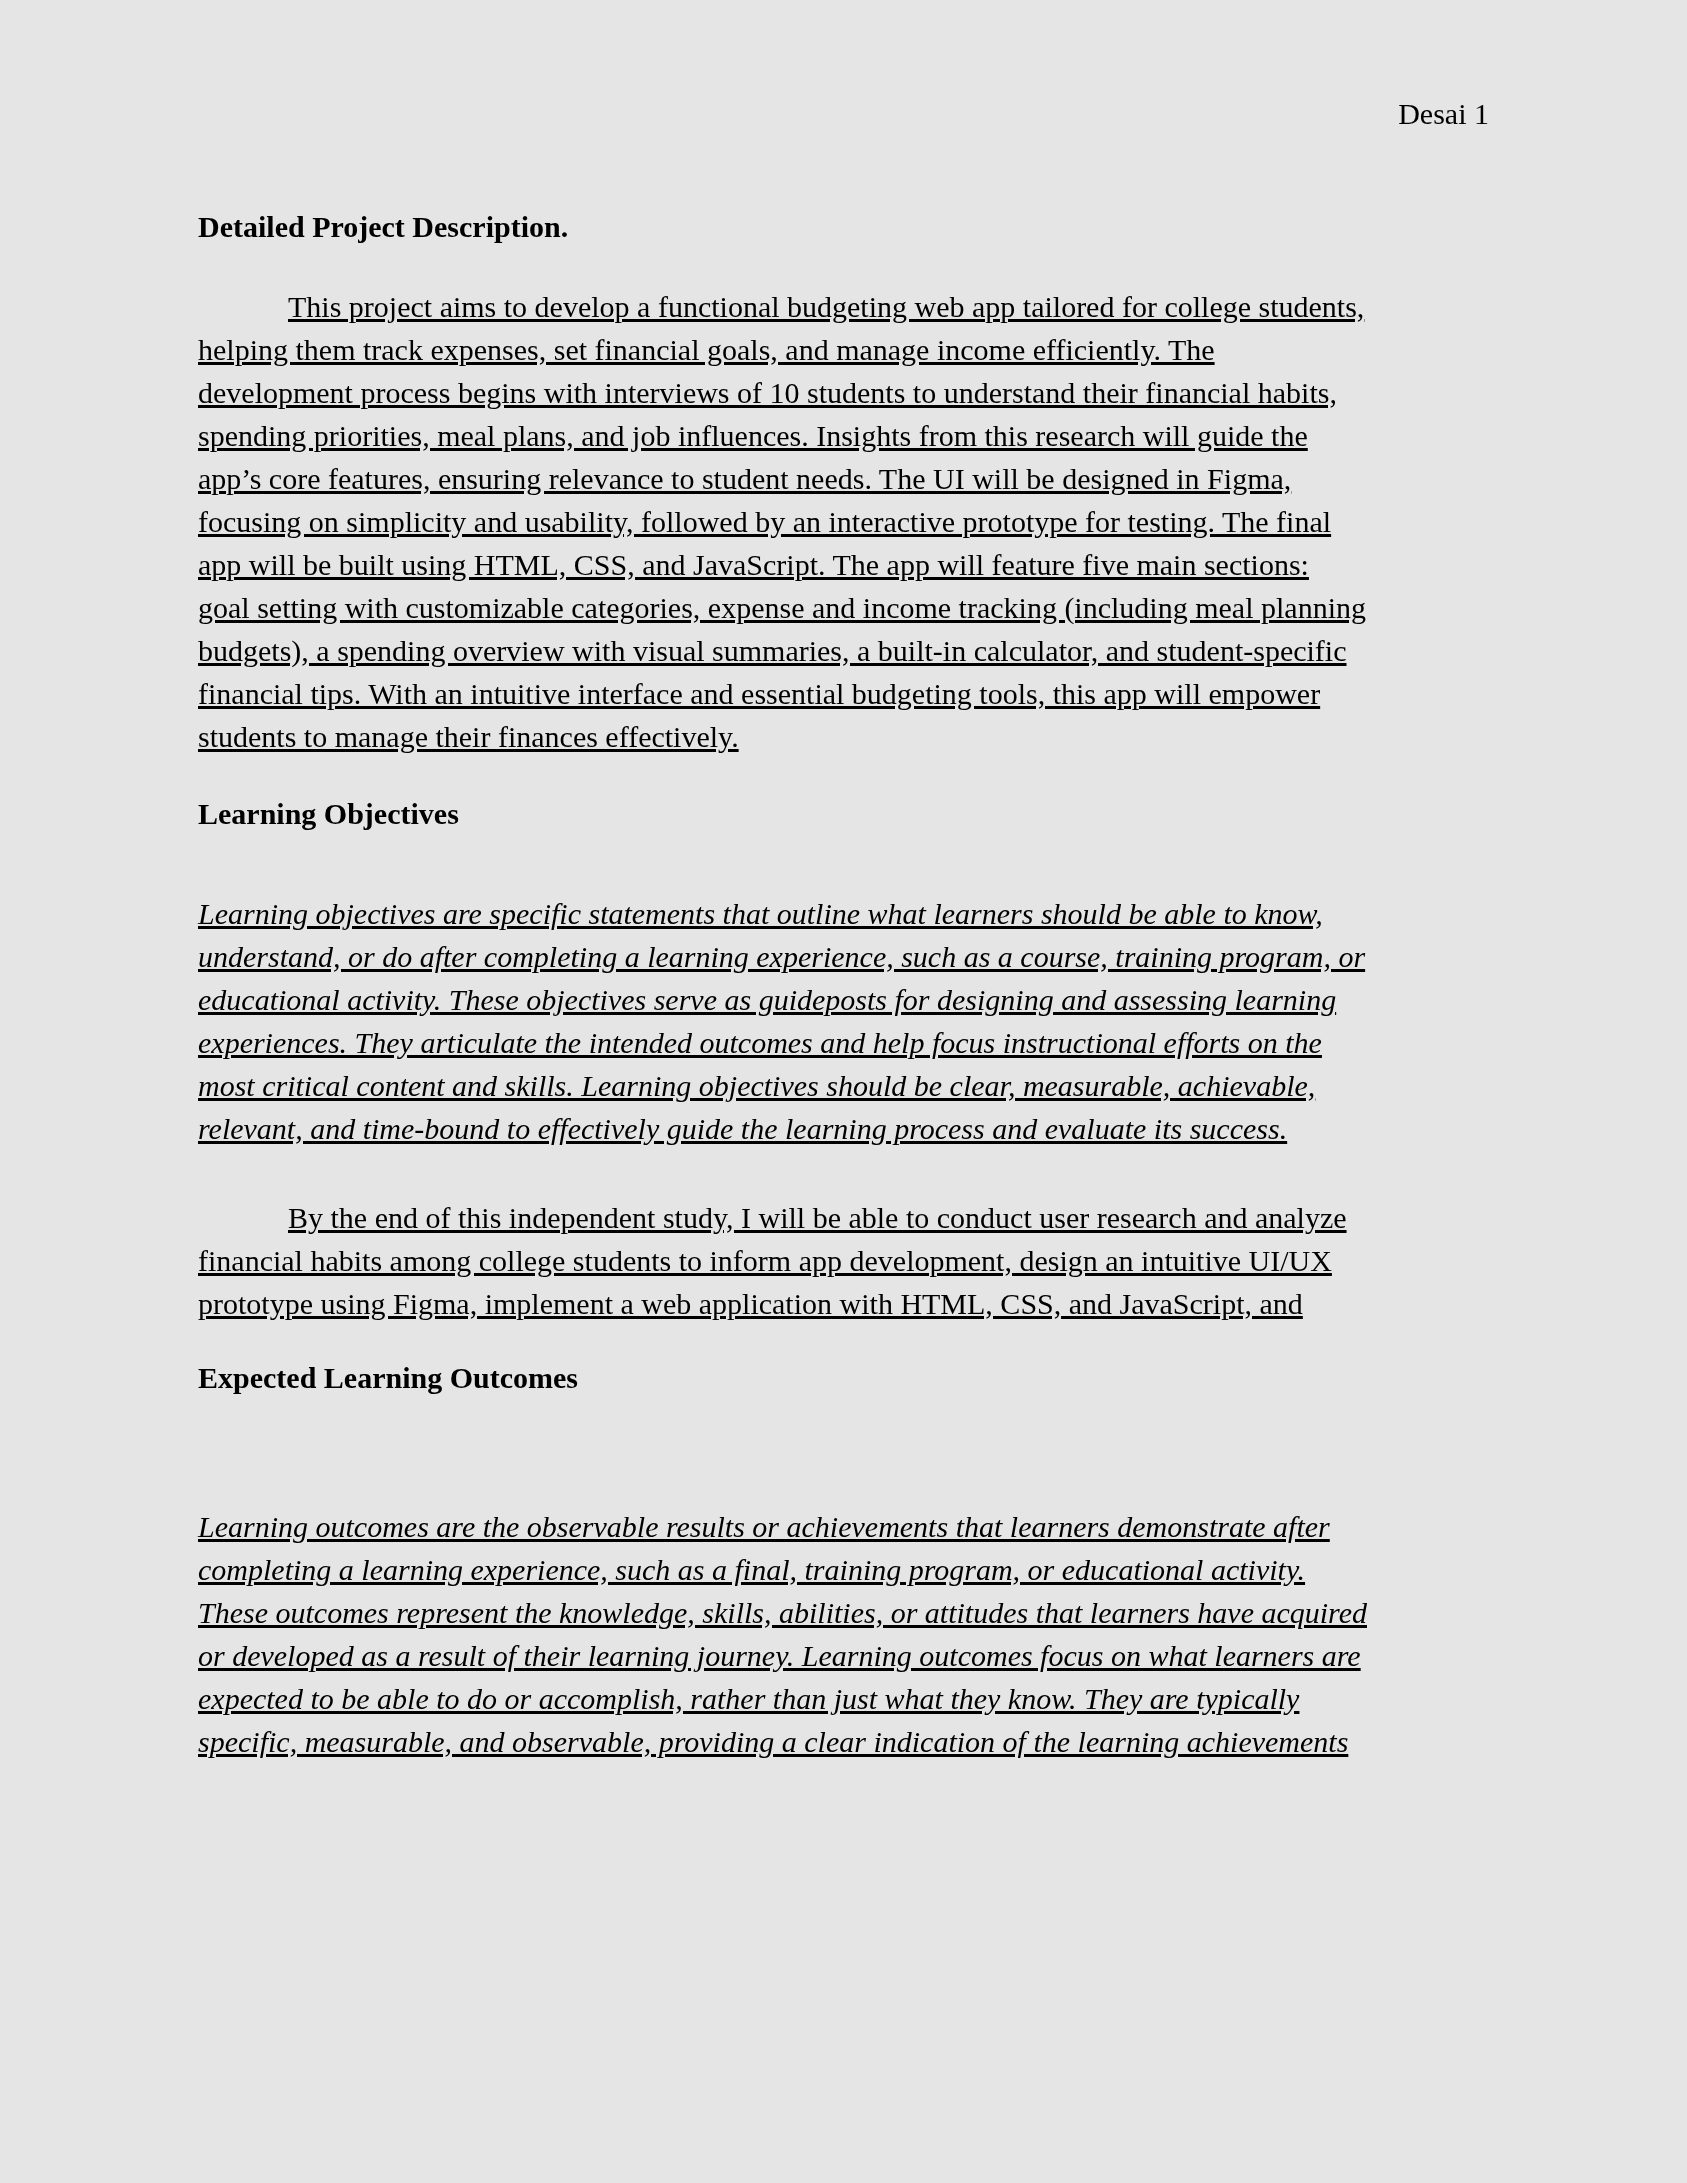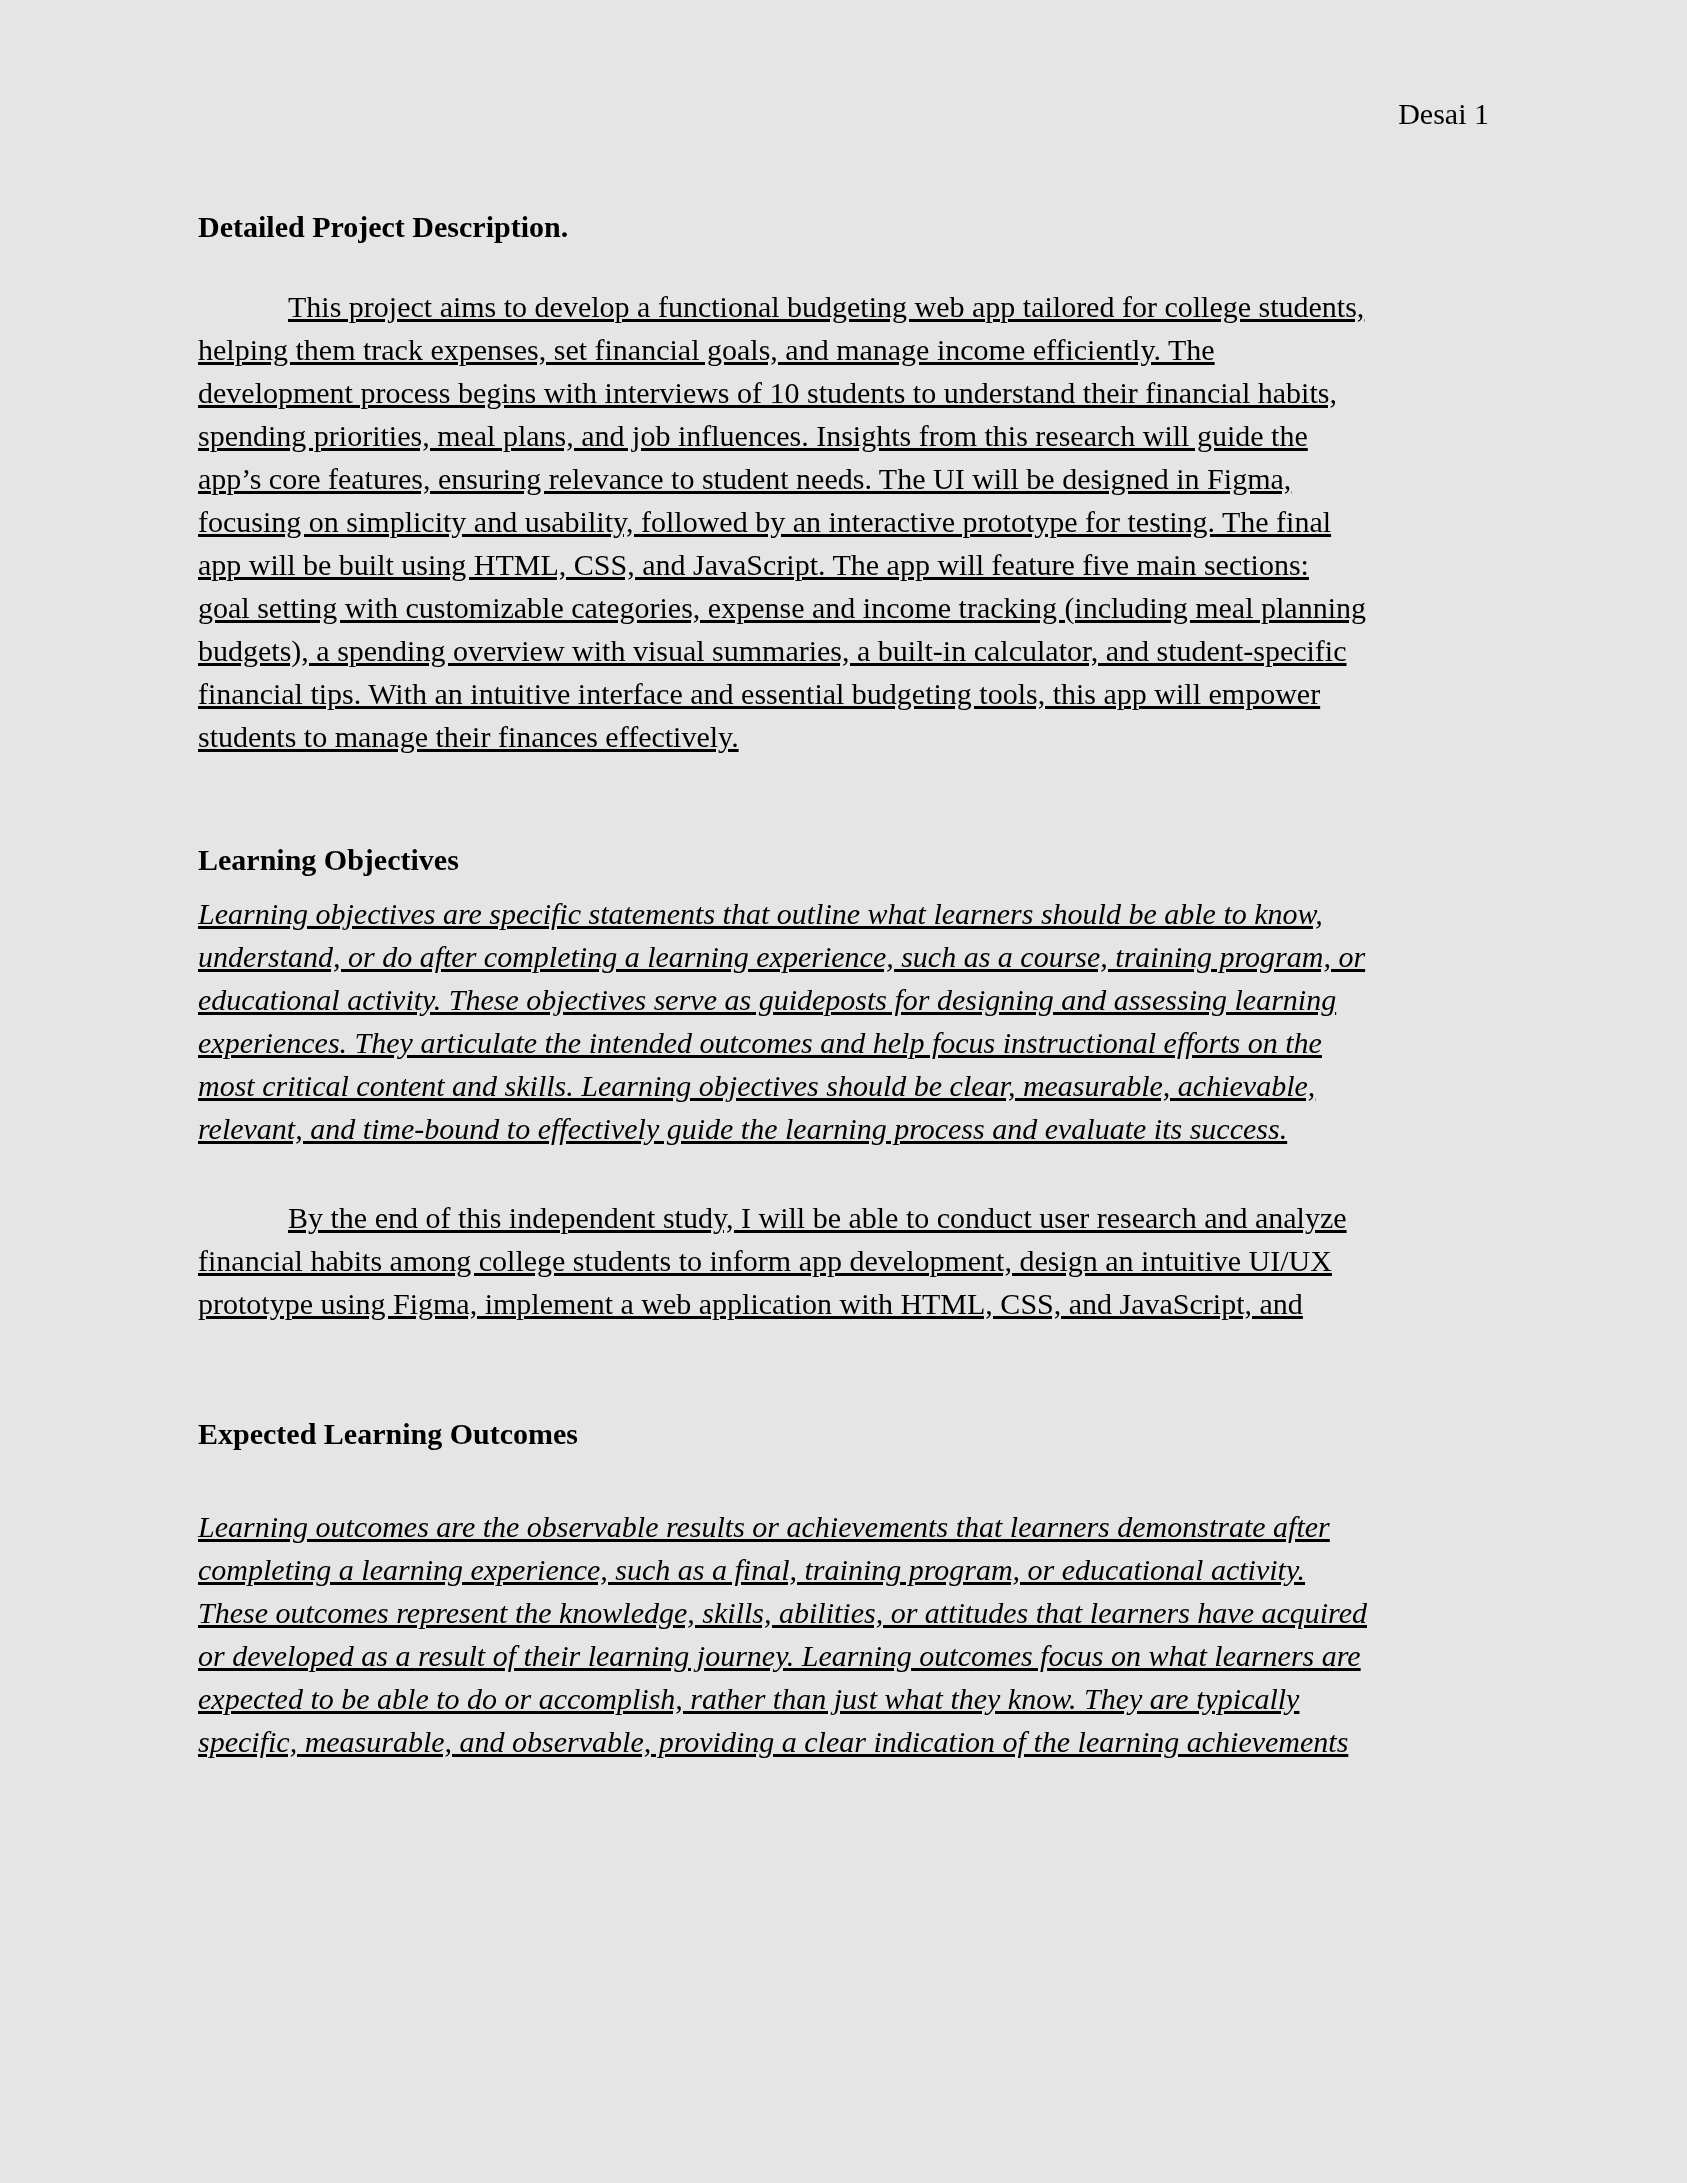--- a/index.html
+++ b/index.html
@@ -63,38 +63,38 @@
     <div class="line">spending priorities, meal plans, and job influences. Insights from this research will guide the</div>
     <div class="line">app’s core features, ensuring relevance to student needs. The UI will be designed in Figma,</div>
     <div class="line">focusing on simplicity and usability, followed by an interactive prototype for testing. The final</div>
     <div class="line">app will be built using HTML, CSS, and JavaScript. The app will feature five main sections:</div>
     <div class="line">goal setting with customizable categories, expense and income tracking (including meal planning</div>
     <div class="line">budgets), a spending overview with visual summaries, a built-in calculator, and student-specific</div>
     <div class="line">financial tips. With an intuitive interface and essential budgeting tools, this app will empower</div>
     <div class="line">students to manage their finances effectively.</div>
   </div>
 
-  <div class="block heading" style="top:826px">Learning Objectives</div>
+  <div class="block heading" style="top:780px">Learning Objectives</div>
 
   <div class="block para italic" style="top:892px">
     <div class="line">Learning objectives are specific statements that outline what learners should be able to know,</div>
     <div class="line">understand, or do after completing a learning experience, such as a course, training program, or</div>
     <div class="line">educational activity. These objectives serve as guideposts for designing and assessing learning</div>
     <div class="line">experiences. They articulate the intended outcomes and help focus instructional efforts on the</div>
     <div class="line">most critical content and skills. Learning objectives should be clear, measurable, achievable,</div>
     <div class="line">relevant, and time-bound to effectively guide the learning process and evaluate its success.</div>
   </div>
 
   <div class="block para" style="top:1196px">
     <div class="line indent">By the end of this independent study, I will be able to conduct user research and analyze</div>
     <div class="line">financial habits among college students to inform app development, design an intuitive UI/UX</div>
     <div class="line">prototype using Figma, implement a web application with HTML, CSS, and JavaScript, and</div>
   </div>
 
-  <div class="block heading" style="top:1400px">Expected Learning Outcomes</div>
+  <div class="block heading" style="top:1344px">Expected Learning Outcomes</div>
 
   <div class="block para italic" style="top:1505px">
     <div class="line">Learning outcomes are the observable results or achievements that learners demonstrate after</div>
     <div class="line">completing a learning experience, such as a final, training program, or educational activity.</div>
     <div class="line">These outcomes represent the knowledge, skills, abilities, or attitudes that learners have acquired</div>
     <div class="line">or developed as a result of their learning journey. Learning outcomes focus on what learners are</div>
     <div class="line">expected to be able to do or accomplish, rather than just what they know. They are typically</div>
     <div class="line">specific, measurable, and observable, providing a clear indication of the learning achievements</div>
   </div>
 

